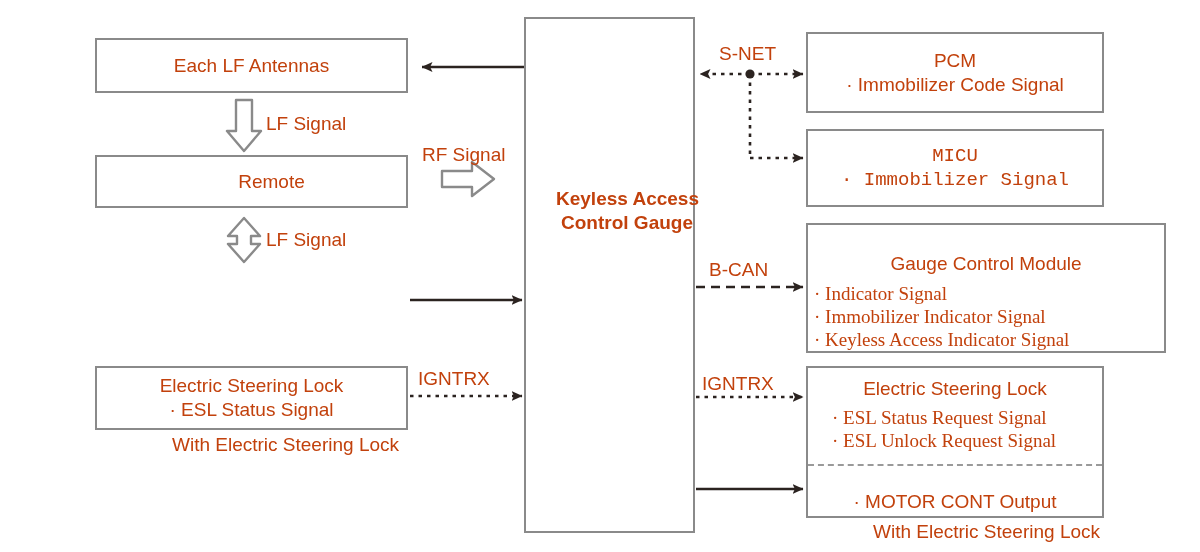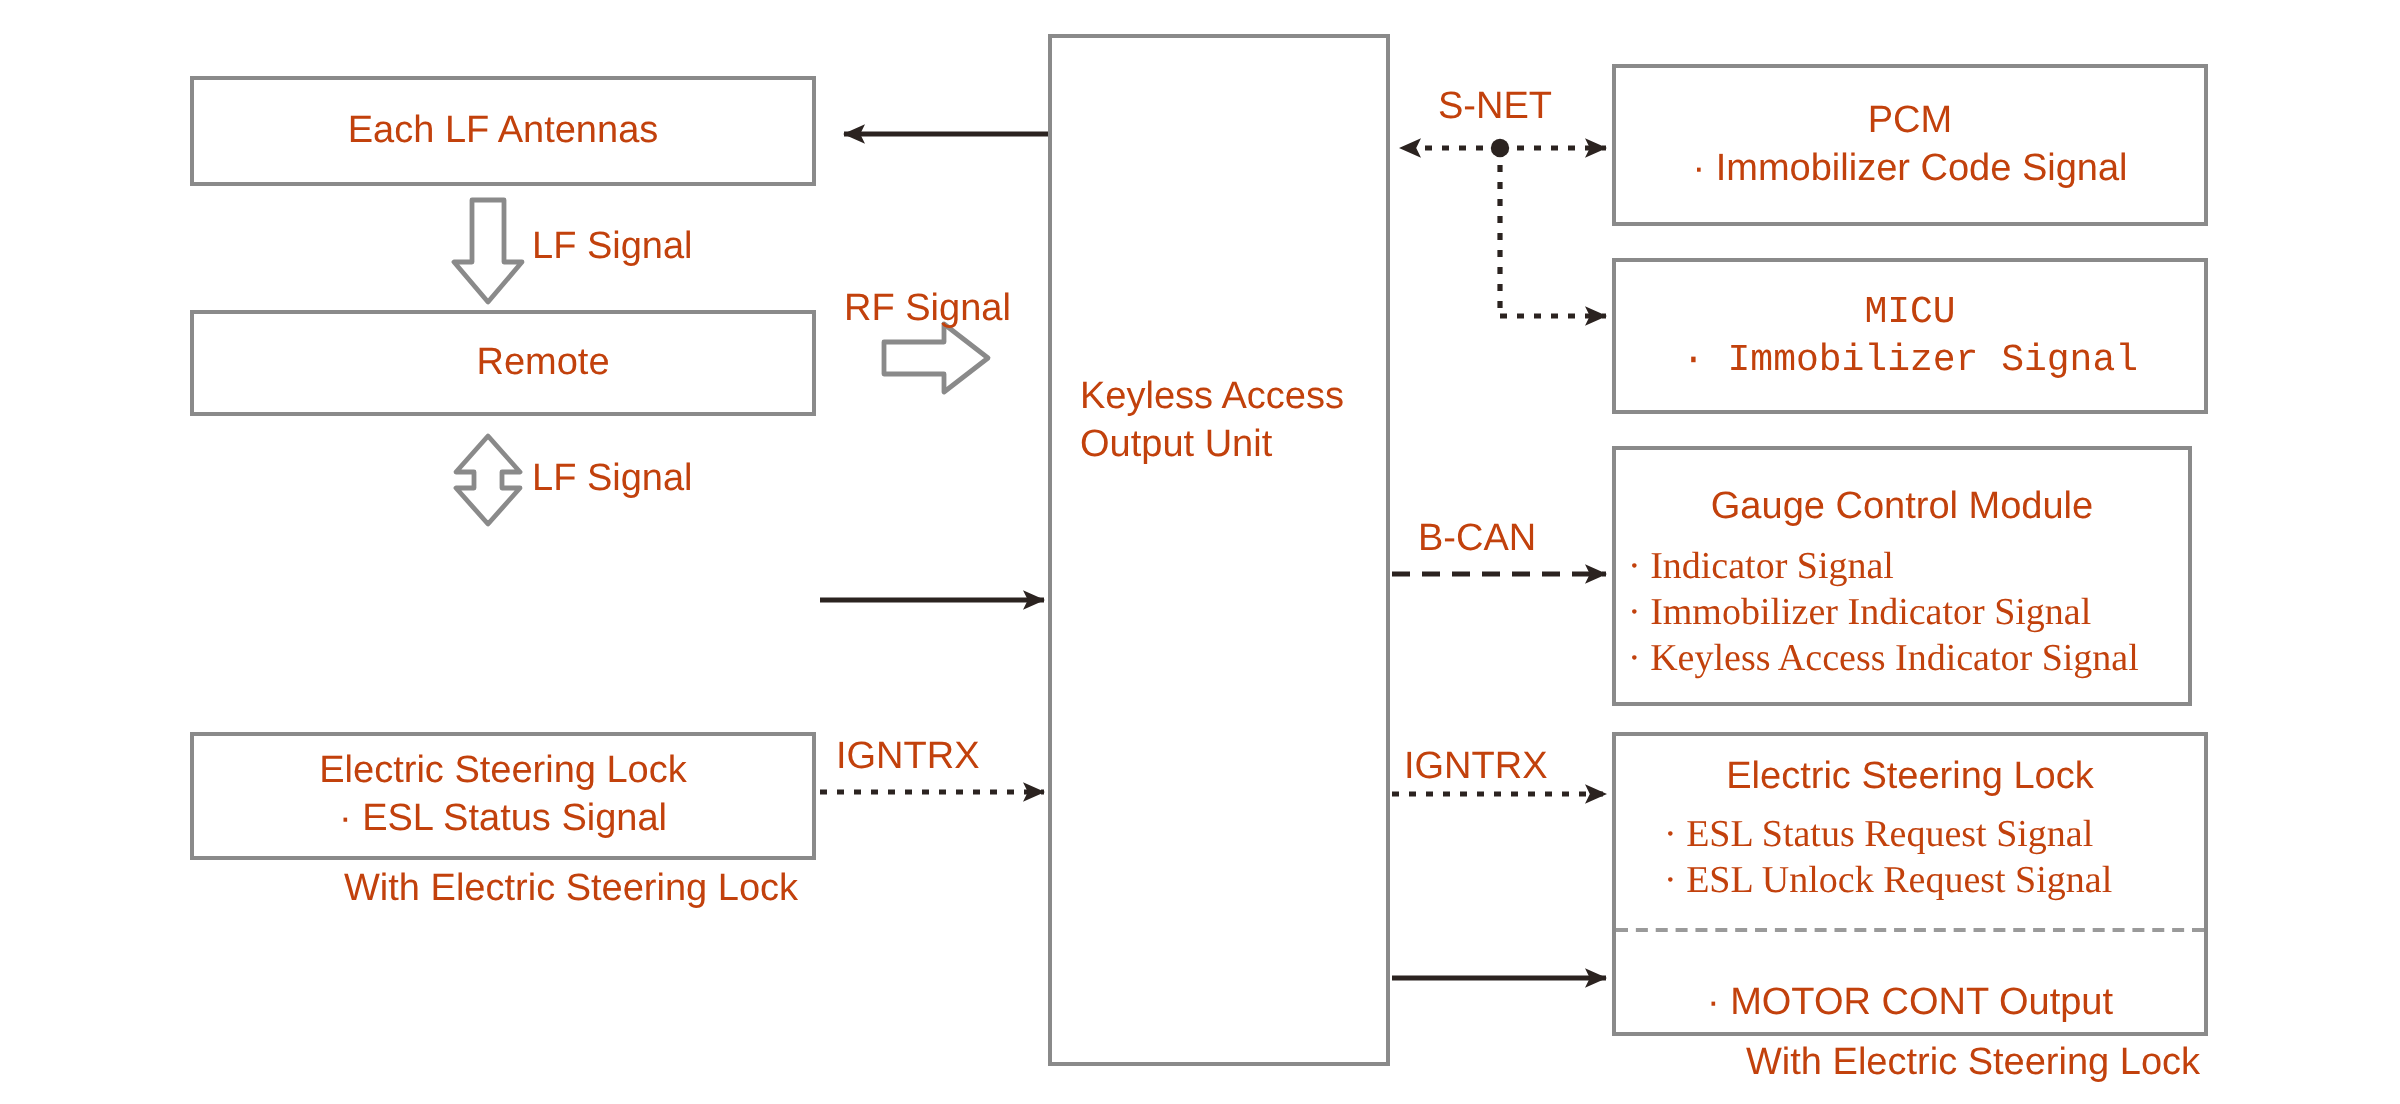--- a/index.html
+++ b/index.html
@@ -33,22 +33,23 @@
     flex-direction: column;
     justify-content: center;
   }
   .box-title {
     text-align: center;
     font-size: 19px;
     line-height: 24px;
     white-space: nowrap;
   }
   .box-title.left-al {
-    text-align: left;
-    padding-left: 14px;
+    text-align: right;
+    padding-left: 30px;
+    font-weight: bold;
   }
   .bullets {
     font-size: 19px;
     line-height: 23px;
     padding-left: 30px;
   }
   .bullets div { white-space: nowrap; font-family: Liberation Serif, serif; }
   .bullets.wrapline div { white-space: normal; }
   .bullet-center {
     text-align: center;
@@ -153,35 +154,35 @@
   <div class="box" style="left:95px; top:366px; width:313px; height:64px;">
     <div class="box-title">Electric Steering Lock</div>
     <div class="bullet-center">· ESL Status Signal</div>
   </div>
 
   <div class="caption" style="left:172px; top:434px;">With Electric Steering Lock</div>
 
   <div class="box" style="left:524px; top:17px; width:171px; height:516px; justify-content:flex-start;">
     <div style="margin-top:168px;">
       <div class="box-title left-al">Keyless Access</div>
-      <div class="box-title left-al">Output Unit</div>
+      <div class="box-title left-al">Control Gauge</div>
     </div>
   </div>
 
   <div class="box" style="left:806px; top:32px; width:298px; height:81px;">
     <div class="box-title">PCM</div>
     <div class="bullet-center">· Immobilizer Code Signal</div>
   </div>
 
   <div class="box" style="left:806px; top:129px; width:298px; height:78px;font-family:Liberation Mono, monospace;">
     <div class="box-title">MICU</div>
     <div class="bullet-center">· Immobilizer Signal</div>
   </div>
 
-  <div class="box" style="left:806px; top:223px; width:290px; height:130px; justify-content:center;">
+  <div class="box" style="left:806px; top:223px; width:360px; height:130px; justify-content:flex-end;">
     <div class="box-title" style="margin-top:6px;">Gauge Control Module</div>
     <div class="bullets wrapline" style="padding-left:6px; margin-top:6px;">
       <div>· Indicator Signal</div>
       <div>· Immobilizer Indicator Signal</div>
       <div>· Keyless Access Indicator Signal</div>
     </div>
   </div>
 
   <div class="box" style="left:806px; top:366px; width:298px; height:152px; justify-content:flex-start;">
     <div class="box-title" style="margin-top:9px;">Electric Steering Lock</div>

